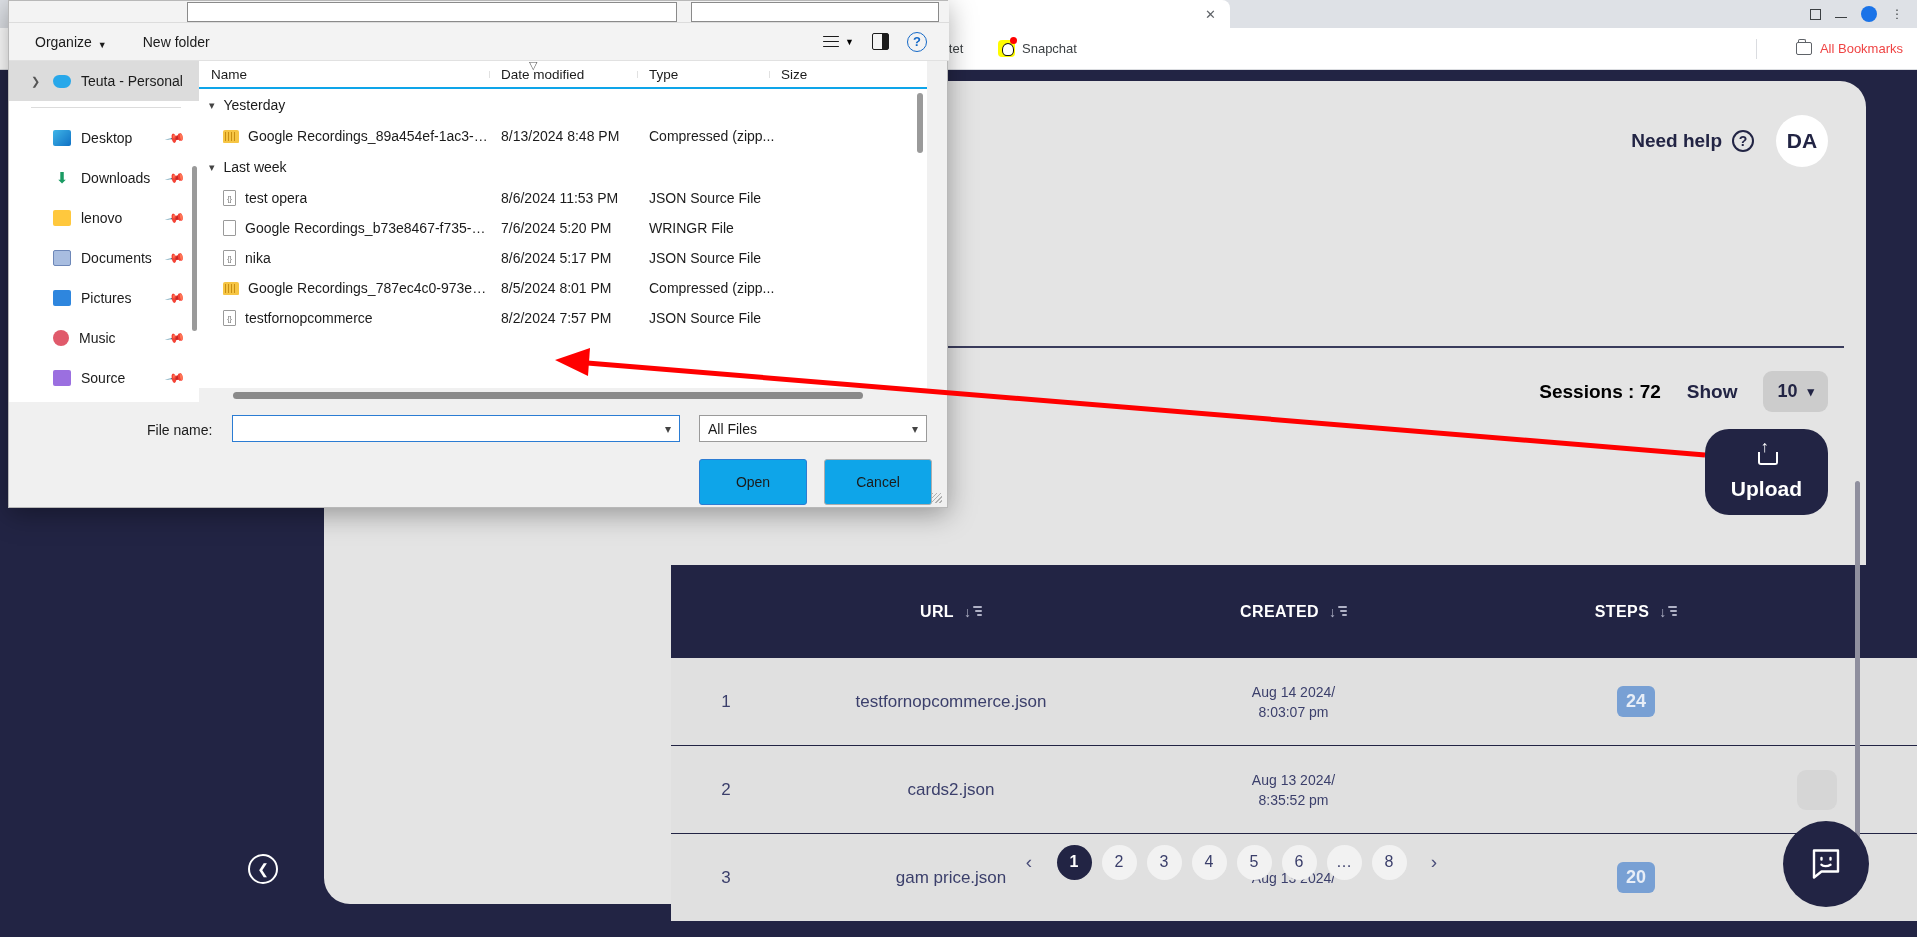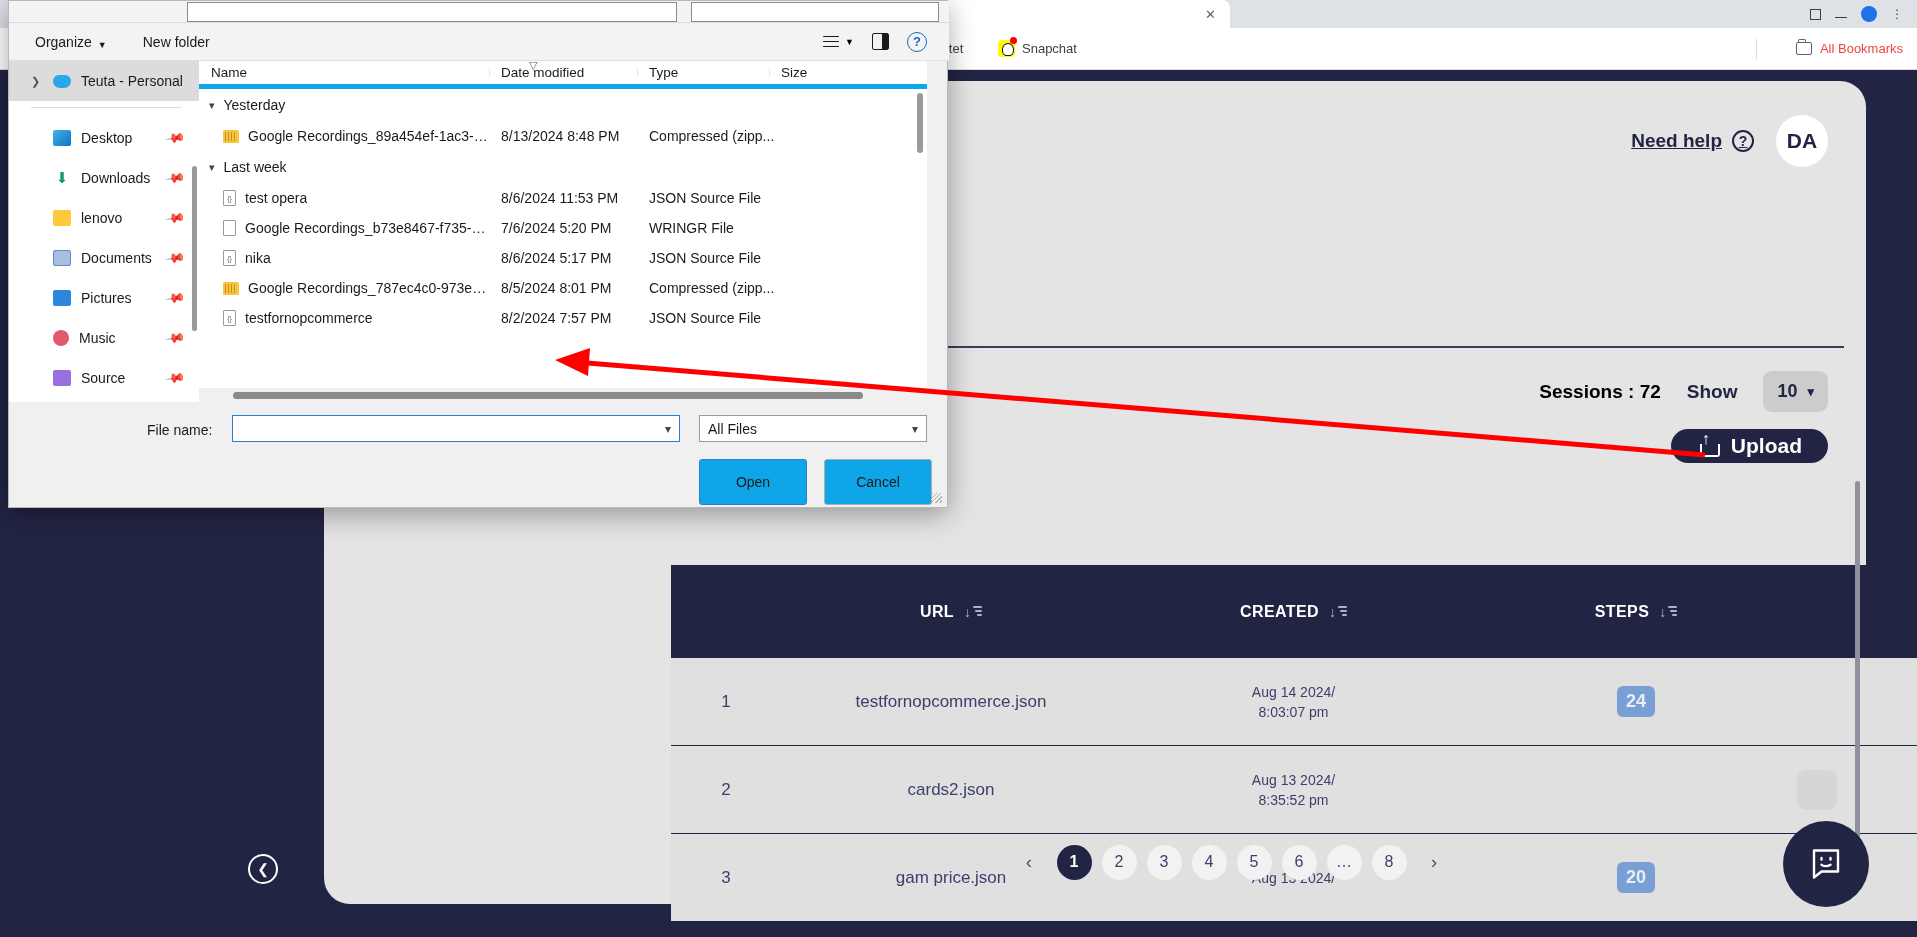--- a/index.html
+++ b/index.html
@@ -87,21 +87,21 @@
   .app-card {
     position: absolute; left: 324px; top: 81px; width: 1542px; height: 823px;
     background: #e4e4e4; border-radius: 26px;
   }
   .app-header {
     position: absolute; right: 38px; top: 34px;
     display: flex; align-items: center; gap: 22px;
   }
   .need-help {
     display: flex; align-items: center; gap: 10px;
-    font-size: 19px; color: #222444; font-weight: 600; text-decoration: underline;
+    font-size: 19px; color: #222444; font-weight: 600;
   }
   .q-circle {
     width: 22px; height: 22px; border-radius: 50%; border: 2px solid #222444;
     font-size: 14px; display: flex; align-items: center; justify-content: center;
     font-weight: 700;
   }
   .avatar {
     width: 52px; height: 52px; border-radius: 50%; background: #ffffff;
     display: flex; align-items: center; justify-content: center;
     font-size: 21px; font-weight: 700; color: #222444;
@@ -118,23 +118,24 @@
   .show-label { font-size: 19px; font-weight: 700; color: #222444; }
   .show-select {
     background: #cccccc; border-radius: 9px; padding: 10px 14px;
     display: flex; align-items: center; gap: 10px;
     font-size: 18px; font-weight: 700; color: #222444; cursor: pointer;
   }
   .chev { font-size: 13px; }
   .upload-btn {
     position: absolute; right: 38px; top: 348px;
     background: #222444; color: #ffffff; border-radius: 24px;
-    padding: 5px 26px; display: flex; align-items: center; gap: 12px;
+    padding: 14px 26px; display: flex; align-items: center; gap: 12px;
     font-size: 21px; font-weight: 700; cursor: pointer; border: none;
     font-family: "Liberation Sans", sans-serif;
+    flex-direction: column;
   }
   .upload-ico {
     width: 22px; height: 22px; position: relative; display:inline-block;
   }
   .upload-ico:before {
     content: ""; position: absolute; left: 3px; top: 9px;
     width: 16px; height: 11px;
     border: 2px solid #fff; border-top: none; border-radius: 0 0 3px 3px;
   }
   .upload-ico:after {
@@ -272,21 +273,21 @@
     position: absolute; right: 2px; top: 105px; width: 5px; height: 165px;
     background: #9a9a9a; border-radius: 3px;
   }
 
   .dlg-list {
     position: absolute; left: 190px; top: 60px; right: 20px; bottom: 105px;
     background: #ffffff; overflow: hidden;
   }
   .lh {
     height: 28px; display: flex; align-items: center;
-    border-bottom: 5px solid #0ea5e9; font-size: 13.5px; color: #1b1b1b;
+    border-bottom: 2px solid #0ea5e9; font-size: 13.5px; color: #1b1b1b;
     position: relative;
   }
   .lh > div { padding-left: 12px; position: relative; }
   .lh > div:not(:first-child):before {
     content: ""; position: absolute; left: 0; top: 4px; bottom: 4px;
     width: 1px; background: #e1e1e1;
   }
   .lh .h-name { width: 290px; }
   .lh .h-date { width: 148px; }
   .lh .h-type { width: 132px; }

